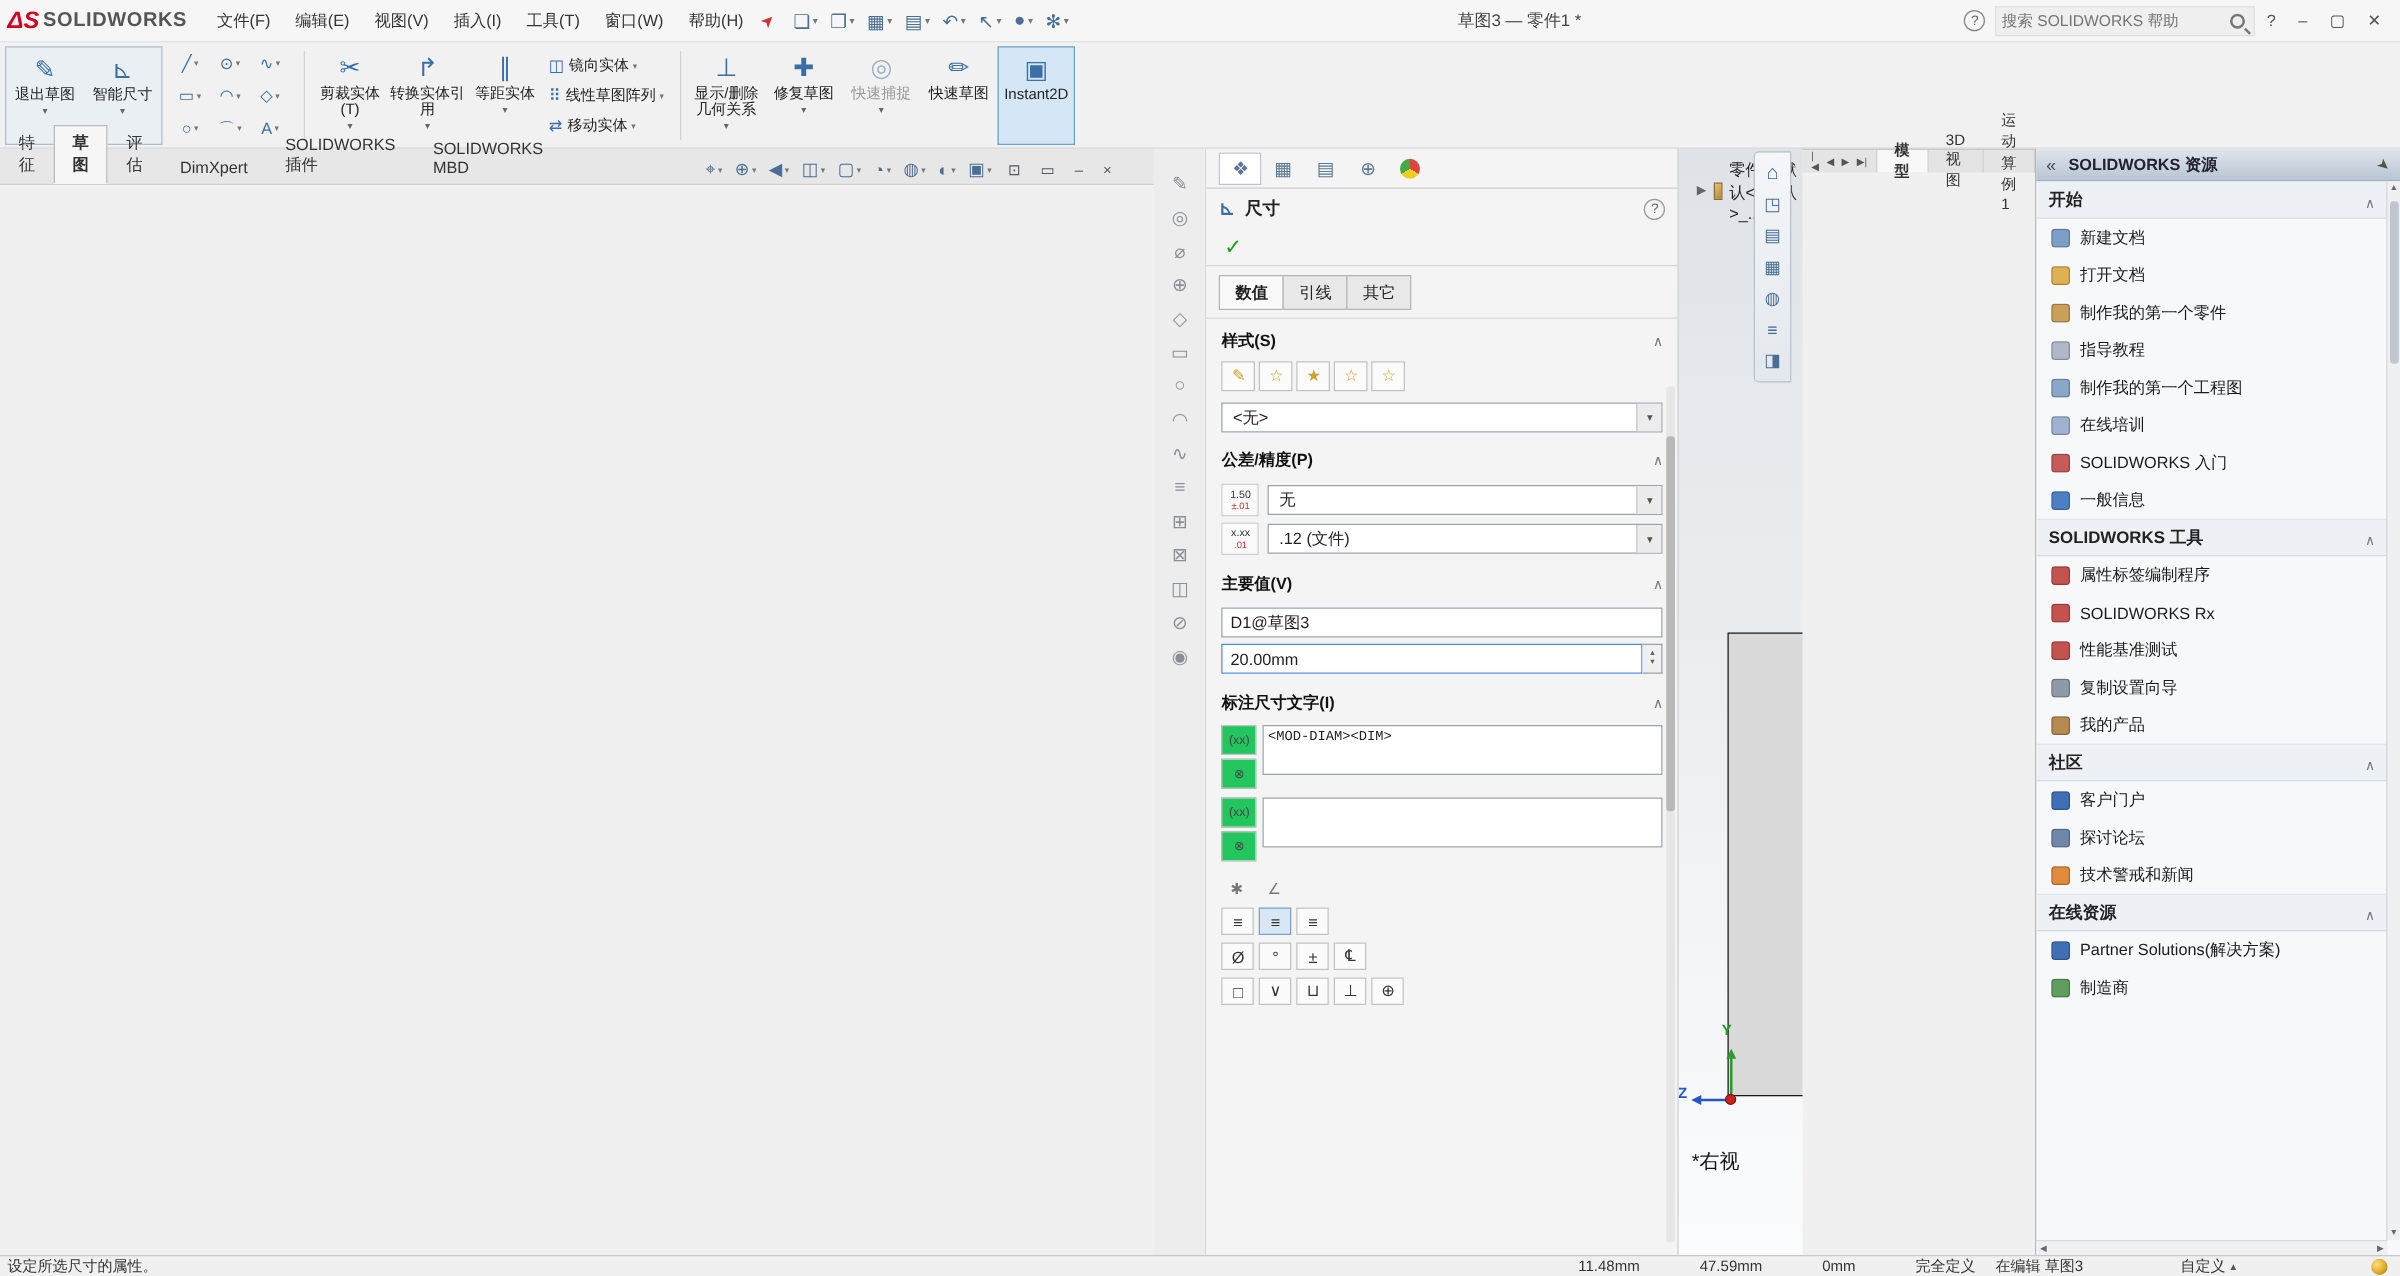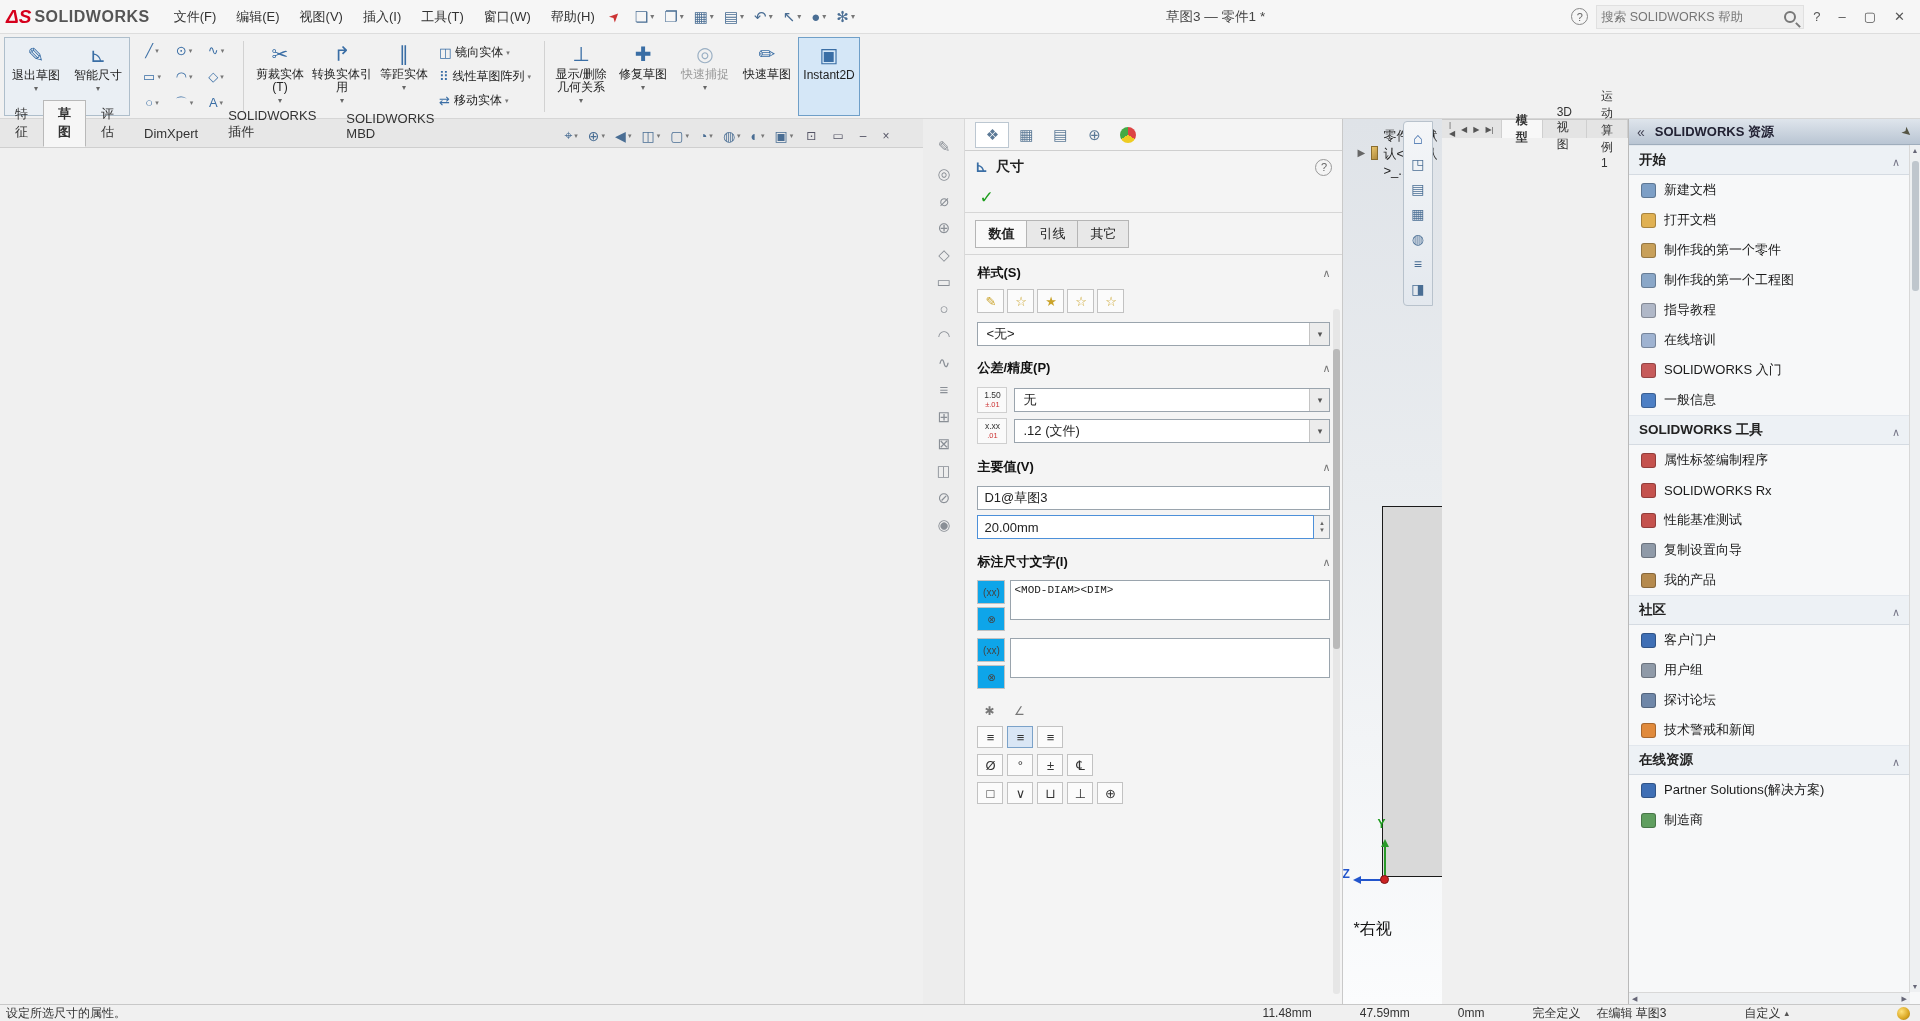--- a/index.html
+++ b/index.html
@@ -88,21 +88,21 @@
   .tol-ic{width:30px;height:26px;border:1px solid #cfcfcf;background:#fafafa;margin-right:7px;display:flex;flex-direction:column;align-items:center;justify-content:center;line-height:9px}
   .tol-ic .t{font-size:8.5px;color:#333}
   .tol-ic .b{font-size:7.5px;color:#c33}
   .tol-row .drop{flex:1;margin:0}
   .inp{margin:5px 12px;height:24px;display:flex}
   .inp input{flex:1;height:24px;border:1px solid #9aa4ad;background:#fff;padding:0 6px;font-size:13px;font-family:inherit;color:#222}
   .inp.focus input{border:1.5px solid #4d90d9}
   .spin{width:16px;border:1px solid #9aa4ad;border-left:none;background:#f0f0f0;display:flex;flex-direction:column;align-items:center;justify-content:center;font-size:6px;color:#666;line-height:7px}
   .dimtext-row{display:flex;margin:4px 12px}
   .dt-btns{display:flex;flex-direction:column;margin-right:5px}
-  .dt-btn{width:28px;height:24px;border:1px solid #c2c2c2;background:#0ea5e9;font-size:10px;color:#444;display:flex;align-items:center;justify-content:center;margin-bottom:3px}
+  .dt-btn{width:28px;height:24px;border:1px solid #c2c2c2;background:#22c55e;font-size:10px;color:#444;display:flex;align-items:center;justify-content:center;margin-bottom:3px}
   .dimtext-row textarea{flex:1;height:40px;border:1px solid #9aa4ad;background:#fff;resize:none;font-size:11px;font-family:"Liberation Mono","DejaVu Sans Mono",monospace;padding:3px;color:#222}
   .mini-row{display:flex;padding:6px 12px 0 12px}
   .mini-row span{width:24px;height:18px;display:flex;align-items:center;justify-content:center;color:#777;font-size:12px;margin-right:6px}
   .btn-row{display:flex;padding:6px 12px 0 12px}
   .sq-btn{width:26px;height:22px;border:1px solid #c2c2c2;background:#fbfbfb;display:flex;align-items:center;justify-content:center;color:#333;font-size:13px;margin-right:4px}
   .sq-btn.active{background:#d9e6f5;border-color:#7ba2c9}
   .pp-scroll{position:absolute;right:2px;top:190px;bottom:10px;width:7px;background:#e6e6e6;border-radius:3px}
   .pp-thumb{position:absolute;top:40px;height:300px;left:0;right:0;background:#b9b9b9;border-radius:3px}
 
   
@@ -689,27 +689,27 @@
             <span class="ri" style="background: rgb(224, 177, 83);"></span>
             <span>打开文档</span>
           </div>
 
           <div class="ritem">
             <span class="ri" style="background: rgb(200, 160, 90);"></span>
             <span>制作我的第一个零件</span>
           </div>
 
           <div class="ritem">
+            <span class="ri" style="background: rgb(176, 184, 200);"></span>
+            <span>指导教程</span>
+          </div>
+
+          <div class="ritem">
             <span class="ri" style="background: rgb(138, 167, 200);"></span>
             <span>制作我的第一个工程图</span>
-          </div>
-
-          <div class="ritem">
-            <span class="ri" style="background: rgb(176, 184, 200);"></span>
-            <span>指导教程</span>
           </div>
 
           <div class="ritem">
             <span class="ri" style="background: rgb(159, 179, 209);"></span>
             <span>在线培训</span>
           </div>
 
           <div class="ritem">
             <span class="ri" style="background: rgb(198, 91, 91);"></span>
             <span>SOLIDWORKS 入门</span>
@@ -754,24 +754,20 @@
         <div class="rsec-h">
           <span>社区</span>
             <span class="chev">∧</span>
         </div>
 
           <div class="ritem">
             <span class="ri" style="background: rgb(63, 111, 181);"></span>
             <span>客户门户</span>
           </div>
 
-          <div class="ritem">
-            <span class="ri" style="background: rgb(143, 154, 168);"></span>
-            <span>用户组</span>
-          </div>
 
           <div class="ritem">
             <span class="ri" style="background: rgb(111, 135, 168);"></span>
             <span>探讨论坛</span>
           </div>
 
           <div class="ritem">
             <span class="ri" style="background: rgb(224, 138, 60);"></span>
             <span>技术警戒和新闻</span>
           </div>

